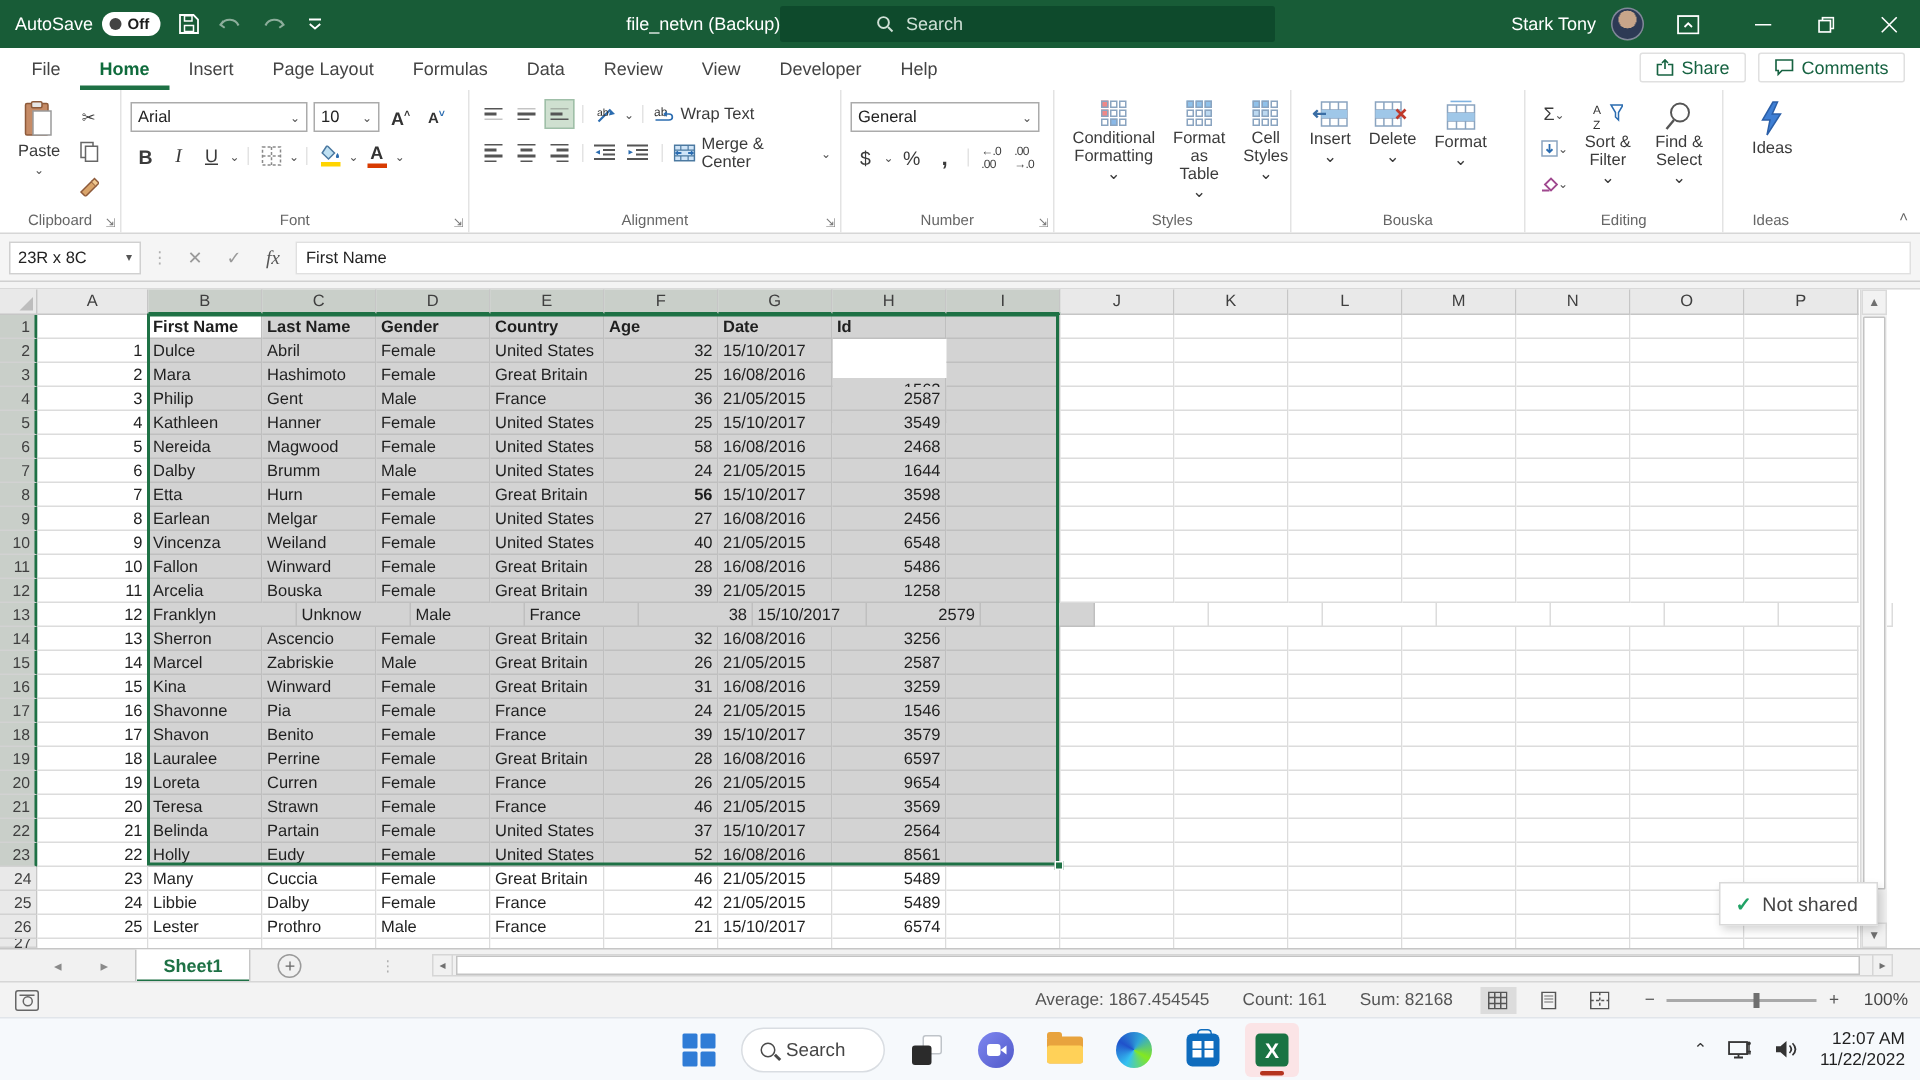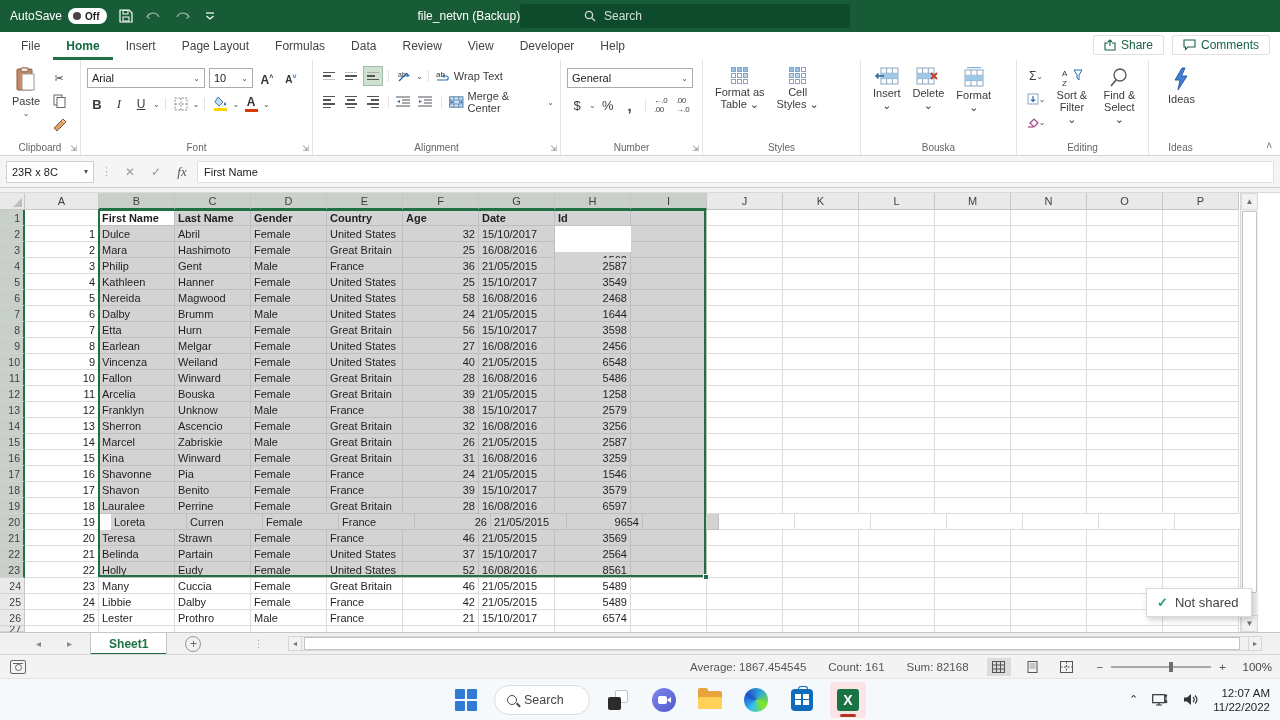--- a/index.html
+++ b/index.html
@@ -219,20 +219,46 @@
       <span>file_netvn (Backup) (2022-11-22 0007)</span>
       <span class="caret">▾</span>
     </div>
     <div class="title-search">
       <svg width="12" height="12" viewBox="0 0 12 12">
           <circle cx="5" cy="5" r="3.6" fill="none" stroke="#cfe0d6" stroke-width="1.3"></circle>
           <path d="M8 8 L11 11" stroke="#cfe0d6" stroke-width="1.3"></path>
         </svg>
       <span>Search</span>
     </div>
+    <div class="title-right">
+      <span class="user-name">Stark Tony</span>
+      <span class="avatar"></span>
+      <span class="ribbon-display-ico">
+        <svg width="15" height="13" viewBox="0 0 15 13">
+            <rect x="0.7" y="0.7" width="13.6" height="11.6" fill="none" stroke="#fff" stroke-width="1.2"></rect>
+            <path d="M5 8 L7.5 5.5 L10 8" fill="none" stroke="#fff" stroke-width="1.2"></path>
+          </svg>
+      </span>
+      <span class="winbtn">
+        <svg width="11" height="11" viewBox="0 0 11 11">
+            <path d="M0 5.5h11" stroke="#fff" stroke-width="1.1"></path>
+          </svg>
+      </span>
+      <span class="winbtn">
+        <svg width="11" height="11" viewBox="0 0 11 11">
+            <rect x="0.7" y="2.7" width="7.6" height="7.6" fill="none" stroke="#fff" stroke-width="1.1"></rect>
+            <path d="M3 2.7 V0.7 H10.3 V8 H8.5" fill="none" stroke="#fff" stroke-width="1.1"></path>
+          </svg>
+      </span>
+      <span class="winbtn">
+        <svg width="11" height="11" viewBox="0 0 11 11">
+            <path d="M0.5 0.5 L10.5 10.5 M10.5 0.5 L0.5 10.5" stroke="#fff" stroke-width="1.1"></path>
+          </svg>
+      </span>
+    </div>
   </div>
 
   <div class="tabrow">
     <div id="ribbon-tabs" style="display:flex;">
         <div class="rtab">File</div>
         <div class="rtab active">Home</div>
         <div class="rtab">Insert</div>
         <div class="rtab">Page Layout</div>
         <div class="rtab">Formulas</div>
         <div class="rtab">Data</div>
@@ -451,20 +477,34 @@
         <span class="tbtn" style="font-size:8px;letter-spacing:-.5px;">←.0<br>.00</span>
         <span class="tbtn" style="font-size:8px;letter-spacing:-.5px;">.00<br>→.0</span>
       </div>
       <span class="rgroup-label">Number</span>
       <span class="launcher">⇲</span>
     </div>
 
     <div class="rgroup" style="width:158px;">
       <div class="bigbtn">
         <span class="grid-ico">
+          <b style="background:#e88"></b>
+            <b></b>
+            <b></b>
+            <b style="background:#e88"></b>
+            <b></b>
+            <b></b>
+            <b></b>
+            <b style="background:#88b8e8"></b>
+            <b></b>
+        </span>
+        <span class="blab">Conditional<br>Formatting ⌄</span>
+      </div>
+      <div class="bigbtn">
+        <span class="grid-ico">
           <b style="background:#8fc1ea"></b>
             <b style="background:#8fc1ea"></b>
             <b style="background:#8fc1ea"></b>
             <b></b>
             <b></b>
             <b style="background:#bcd9f1"></b>
             <b></b>
             <b></b>
             <b></b>
         </span>
@@ -737,21 +777,21 @@
           <div class="cell" style="width: 76px;"></div>
           <div class="cell" style="width: 76px;"></div>
         </div>
         <div class="grow">
           <div class="row-h sel">8</div>
           <div class="cell r" style="width: 74px;">7</div>
           <div class="cell sel" style="width: 76px;">Etta</div>
           <div class="cell sel" style="width: 76px;">Hurn</div>
           <div class="cell sel" style="width: 76px;">Female</div>
           <div class="cell sel" style="width: 76px;">Great Britain</div>
-          <div class="cell r sel" style="width: 76px;">56</div>
+          <div class="cell r sel" style="width: 76px; font-weight: bold;">56</div>
           <div class="cell sel" style="width: 76px;">15/10/2017</div>
           <div class="cell r sel" style="width: 76px;">3598</div>
           <div class="cell sel" style="width: 76px;"></div>
           <div class="cell" style="width: 76px;"></div>
           <div class="cell" style="width: 76px;"></div>
           <div class="cell" style="width: 76px;"></div>
           <div class="cell" style="width: 76px;"></div>
           <div class="cell" style="width: 76px;"></div>
           <div class="cell" style="width: 76px;"></div>
           <div class="cell" style="width: 76px;"></div>
@@ -828,21 +868,21 @@
           <div class="cell" style="width: 76px;"></div>
           <div class="cell" style="width: 76px;"></div>
           <div class="cell" style="width: 76px;"></div>
           <div class="cell" style="width: 76px;"></div>
           <div class="cell" style="width: 76px;"></div>
           <div class="cell" style="width: 76px;"></div>
         </div>
         <div class="grow">
           <div class="row-h sel">13</div>
           <div class="cell r" style="width: 74px;">12</div>
-          <div class="cell sel" style="width: 76px;">Franklyn</div>
+          <div class="cell sel" style="width: 99px;">Franklyn</div>
           <div class="cell sel" style="width: 76px;">Unknow</div>
           <div class="cell sel" style="width: 76px;">Male</div>
           <div class="cell sel" style="width: 76px;">France</div>
           <div class="cell r sel" style="width: 76px;">38</div>
           <div class="cell sel" style="width: 76px;">15/10/2017</div>
           <div class="cell r sel" style="width: 76px;">2579</div>
           <div class="cell sel" style="width: 76px;"></div>
           <div class="cell" style="width: 76px;"></div>
           <div class="cell" style="width: 76px;"></div>
           <div class="cell" style="width: 76px;"></div>
@@ -961,21 +1001,21 @@
           <div class="cell" style="width: 76px;"></div>
           <div class="cell" style="width: 76px;"></div>
           <div class="cell" style="width: 76px;"></div>
           <div class="cell" style="width: 76px;"></div>
           <div class="cell" style="width: 76px;"></div>
           <div class="cell" style="width: 76px;"></div>
         </div>
         <div class="grow">
           <div class="row-h sel">20</div>
           <div class="cell r" style="width: 74px;">19</div>
-          <div class="cell sel" style="width: 76px; margin-left: 12px;">Loreta</div>
+          <div class="cell sel" style="width: 76px;">Loreta</div>
           <div class="cell sel" style="width: 76px;">Curren</div>
           <div class="cell sel" style="width: 76px;">Female</div>
           <div class="cell sel" style="width: 76px;">France</div>
           <div class="cell r sel" style="width: 76px;">26</div>
           <div class="cell sel" style="width: 76px;">21/05/2015</div>
           <div class="cell r sel" style="width: 76px;">9654</div>
           <div class="cell sel" style="width: 76px;"></div>
           <div class="cell" style="width: 76px;"></div>
           <div class="cell" style="width: 76px;"></div>
           <div class="cell" style="width: 76px;"></div>

